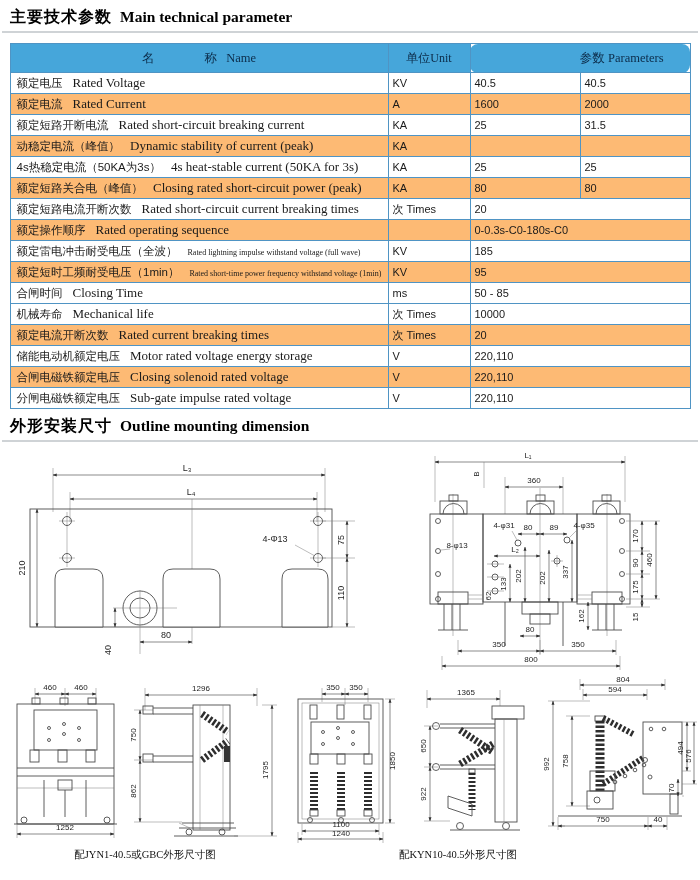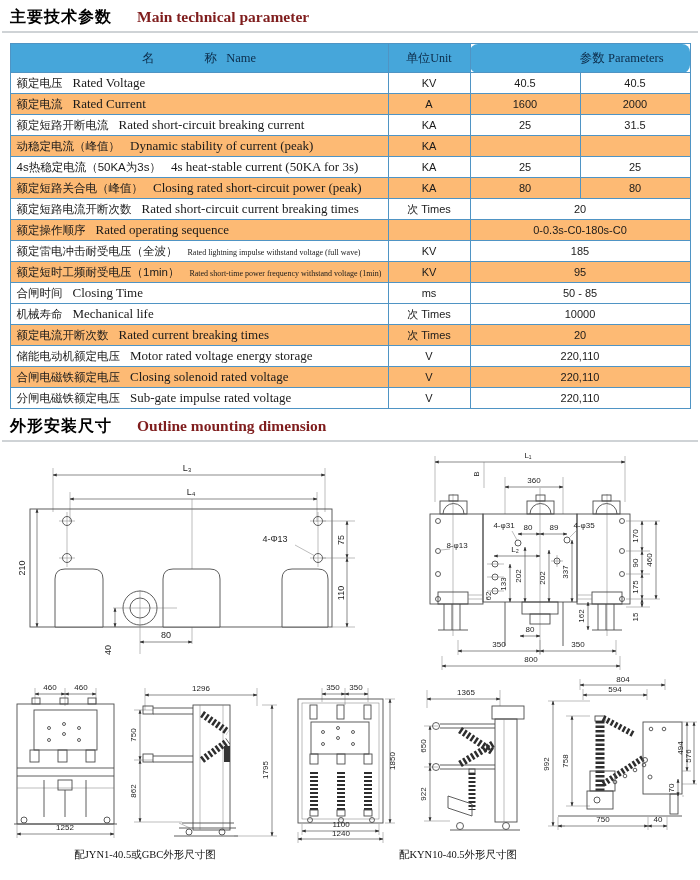--- a/index.html
+++ b/index.html
@@ -1,39 +1,39 @@
 <!DOCTYPE html>
 <html><head>
 <meta charset="utf-8">
 <style>
   html,body{margin:0;padding:0;}
   body{width:700px;height:880px;background:#ffffff;position:relative;overflow:hidden;
        font-family:"Liberation Sans",sans-serif;}
   .page{position:absolute;inset:0;}
 
   
-  .sec-title{display:flex;align-items:baseline;gap:25px;padding:7px 0 3px 8px;
+  .sec-title{display:flex;align-items:baseline;gap:8px;padding:7px 0 3px 8px;
              border-bottom:2px solid #cfd3d6;margin:0 2px;}
   .t-cn{font-weight:bold;font-size:16px;color:#000;letter-spacing:1px;}
-  .t-en{font-weight:bold;font-size:15.5px;color:#7f1d1d;font-family:"Liberation Serif",serif;}
+  .t-en{font-weight:bold;font-size:15.5px;color:#000000;font-family:"Liberation Serif",serif;}
 
   
   table{border-collapse:collapse;margin:10px auto 0 auto;width:680px;table-layout:fixed;}
   th,td{border:1px solid #4f94c4;padding:0 4px;height:20px;font-size:11px;color:#1a1a1a;
         overflow:hidden;white-space:nowrap;}
   thead th{background:#46a6da;height:28px;color:#0c2c4a;font-weight:500;
            font-family:"Liberation Serif",serif;}
   th.c-name{white-space:pre;text-align:center;font-size:12.5px;}
   th.c-unit{text-align:center;font-size:12px;}
   th.c-params{text-align:right;padding-right:26px;font-size:12.5px;border-radius:8px;}
   td.c-name{text-align:left;padding-left:6px;}
   td.c-name .cn{font-size:11.5px;}
   td.c-name .en{font-size:13px;font-family:"Liberation Serif",serif;margin-left:10px;}
   td.c-name .en.tiny{font-size:8px;}
-  td.c-unit,td.c-p1,td.c-p2{text-align:center;}
+  td.c-unit,td.c-p1,td.c-p2{text-align:left;}
   tr.alt td{background:#fdba74;}
 
   
   .drawings{position:relative;height:424px;margin-top:2px;}
   svg.d{position:absolute;overflow:visible;}
   .d .ol{fill:none;stroke:#4c4c4c;stroke-width:0.9;}
   .d .fill{fill:#ffffff;stroke:#4c4c4c;stroke-width:0.9;}
   .d .thin{fill:none;stroke:#7a7a7a;stroke-width:0.5;}
   .d .dim{fill:none;stroke:#3c3c3c;stroke-width:0.6;
           marker-start:url(#arr);marker-end:url(#arr);}

